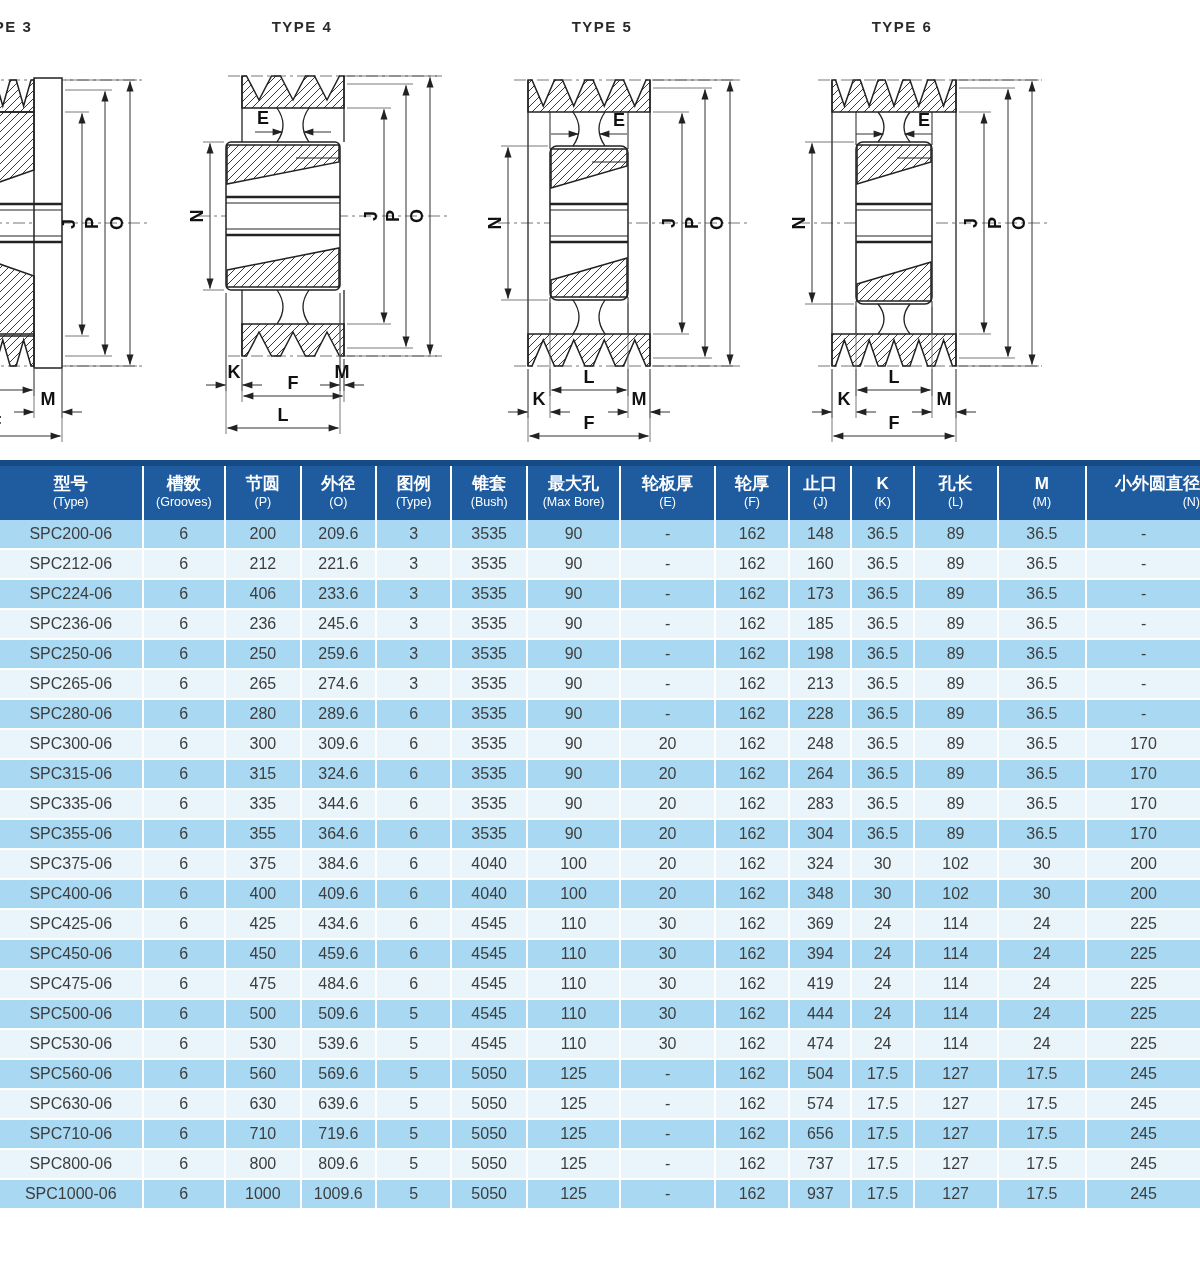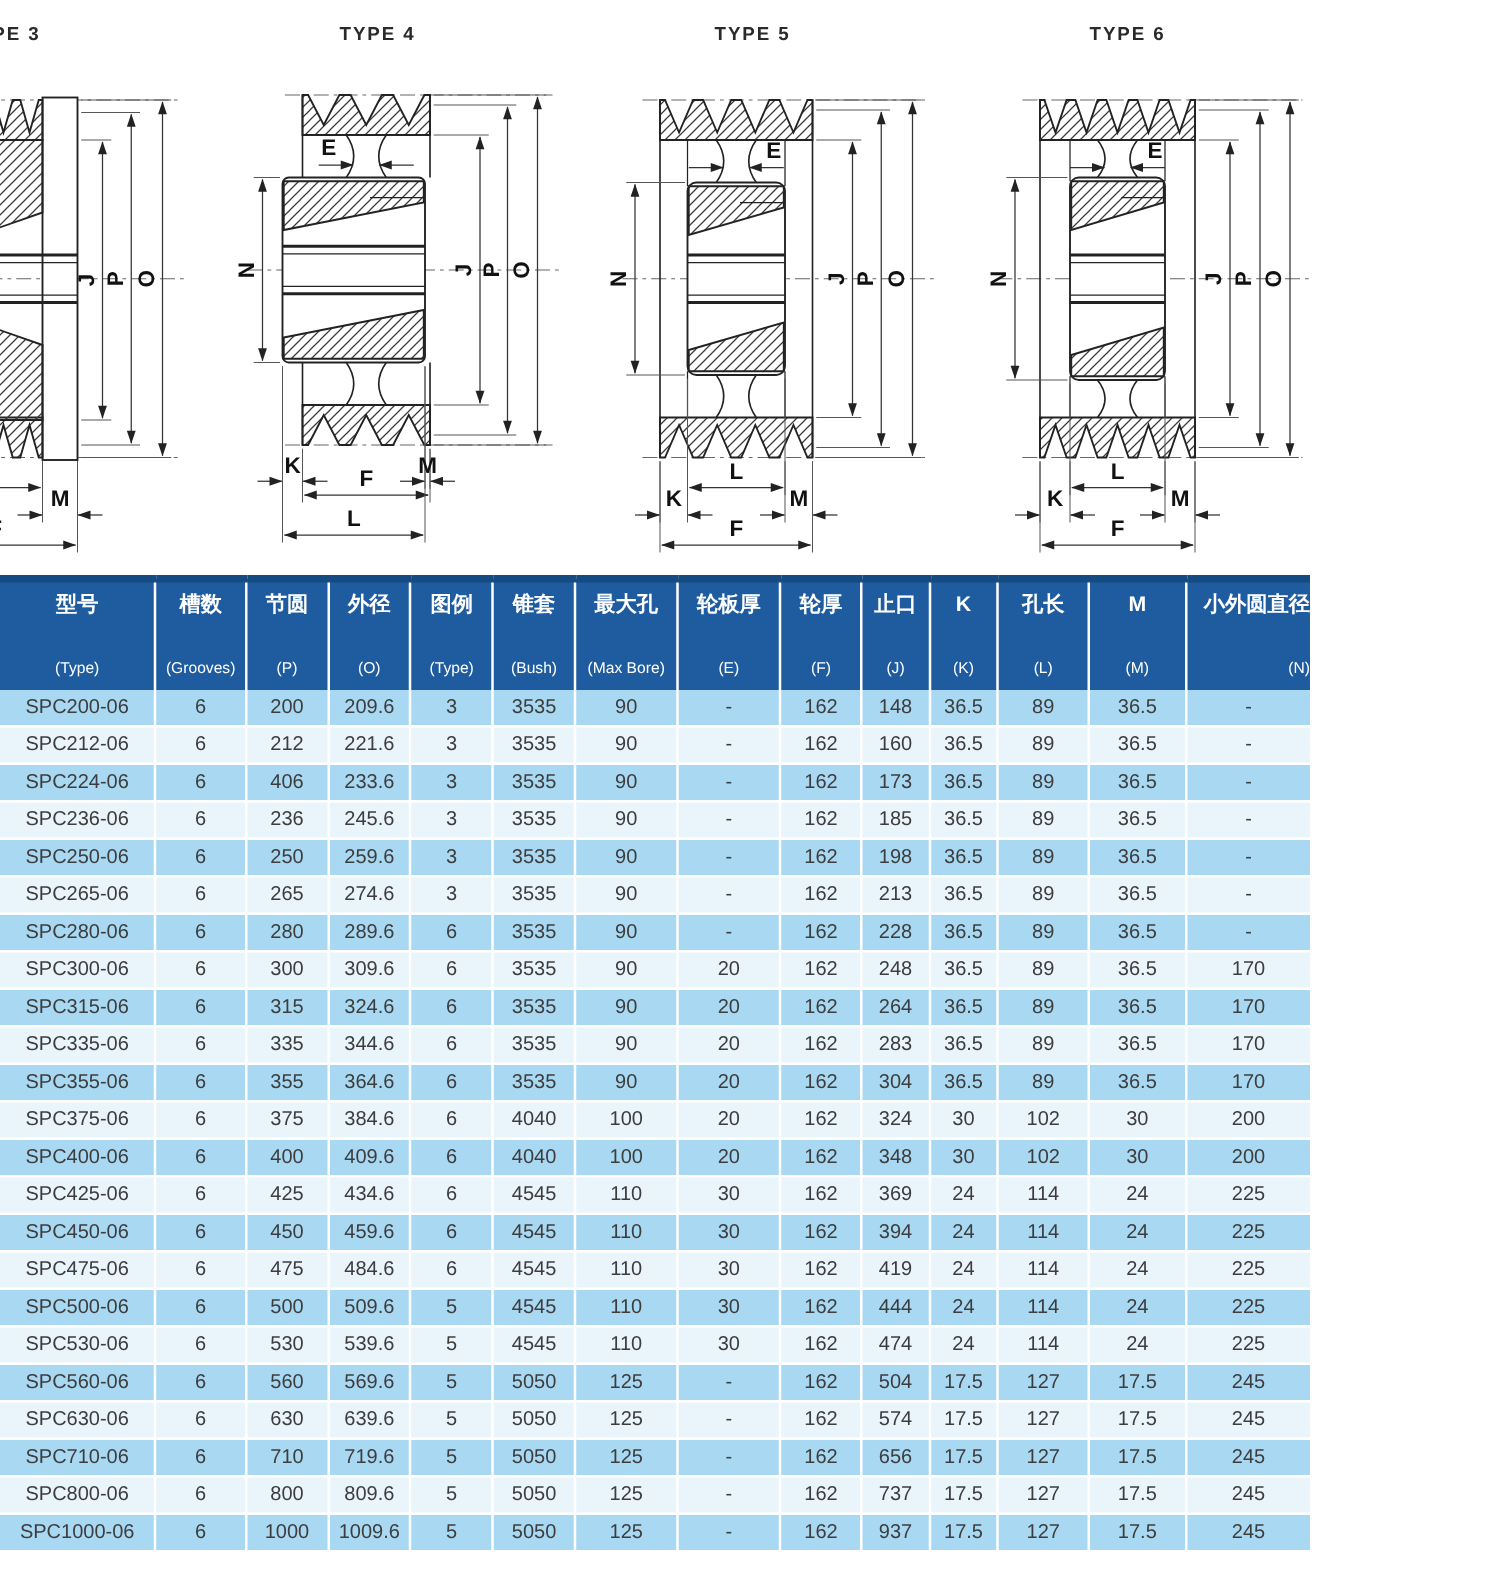--- a/index.html
+++ b/index.html
@@ -11,28 +11,28 @@
   .ht{fill:url(#hp);stroke:#222;stroke-width:1.5;}
   .wb{fill:#fff;stroke:#222;stroke-width:1.5;}
   .ln{stroke:#222;stroke-width:1.3;fill:none;}
   .thk{stroke:#222;stroke-width:2.4;}
   .thn{stroke:#222;stroke-width:1;}
   .cl{stroke:#666;stroke-width:0.9;stroke-dasharray:12 4 3 4;fill:none;}
   .dim{stroke:#333;stroke-width:1;fill:none;}
   .ext{stroke:#555;stroke-width:0.8;}
   .dlab{font:bold 18px "Liberation Sans",sans-serif;fill:#111;}
   
-  table.spec{width:1048px;border-collapse:collapse;table-layout:fixed;margin-top:2px;}
+  table.spec{width:1200px;border-collapse:collapse;table-layout:fixed;margin-top:2px;}
   table.spec thead th{
     background:#1e5c9f;color:#fff;text-align:center;vertical-align:middle;
     border-top:6px solid #154b82;border-right:2px solid #fff;padding:7px 0 9px;
   }
   table.spec thead th:last-child{border-right:none;text-align:right;}
   th .cn{font-size:17px;font-weight:bold;line-height:1.3;}
-  th .en{font-size:12.5px;font-weight:normal;line-height:1.25;margin-top:32px;}
+  th .en{font-size:12.5px;font-weight:normal;line-height:1.25;}
   table.spec td{
     text-align:center;vertical-align:middle;font-size:16px;color:#3d3d3d;
     height:28px;padding:0;border-right:2px solid #fff;border-bottom:2px solid #fff;
   }
   table.spec td:last-child{border-right:none;}
   tr.odd td{background:#a8d8f2;}
   tr.even td{background:#e9f4fb;}
 </style>
 </head>
 <body>

